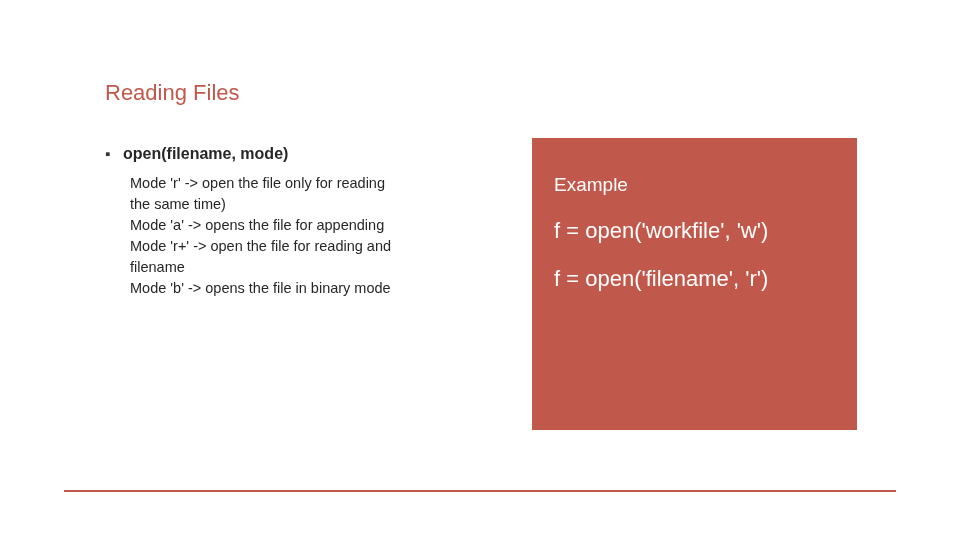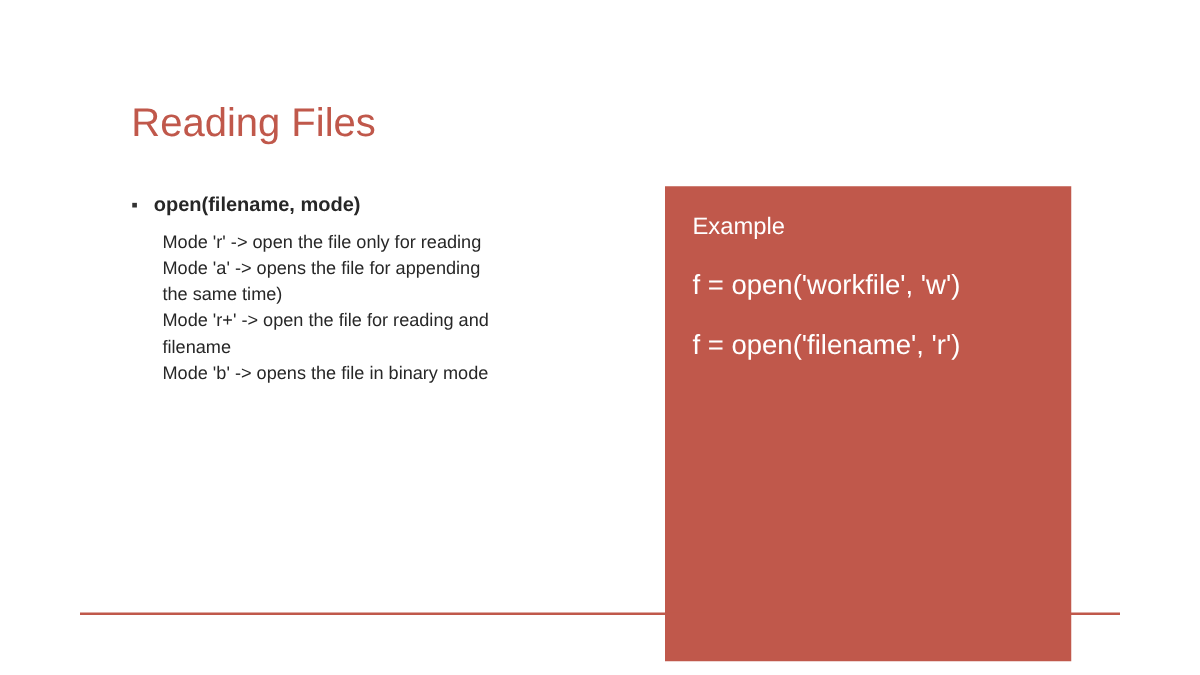--- a/index.html
+++ b/index.html
@@ -11,21 +11,21 @@
     position: relative;
     overflow: hidden;
   }
   .slide {
     width: 100%;
     height: 100%;
     padding: 80px 100px 0 105px;
     position: relative;
   }
   .title {
-    font-size: 32px;
+    font-size: 22px;
     color: #c0584b;
     font-weight: 400;
     margin-bottom: 38px;
   }
   .content-row {
     display: flex;
     align-items: flex-start;
     gap: 45px;
   }
   .left-col {
@@ -53,24 +53,24 @@
     margin-left: 25px;
     margin-top: 4px;
   }
   .mode-line {
     font-size: 14.5px;
     color: #272727;
     line-height: 1.45;
   }
   .example-box {
     flex: 0 0 325px;
-    height: 380px;
+    height: 292px;
     background: #c0584b;
     color: #ffffff;
-    padding: 22px 22px;
+    padding: 36px 22px;
     margin-top: -6px;
   }
   .example-title {
     font-size: 19px;
     font-weight: 400;
     margin-bottom: 22px;
   }
   .example-line {
     font-size: 22px;
     font-weight: 400;
@@ -93,22 +93,22 @@
 
   <div class="content-row">
 
     <div class="left-col">
       <div class="bullet-item">
         <span class="bullet">▪</span>
         <span class="bullet-heading">open(filename, mode)</span>
       </div>
       <div class="mode-list">
         <div class="mode-line">Mode 'r' -&gt; open the file only for reading</div>
+        <div class="mode-line">the same time)</div>
         <div class="mode-line">Mode 'a' -&gt; opens the file for appending</div>
-        <div class="mode-line">the same time)</div>
         <div class="mode-line">Mode 'r+' -&gt; open the file for reading and</div>
         <div class="mode-line">filename</div>
         <div class="mode-line">Mode 'b' -&gt; opens the file in binary mode</div>
       </div>
     </div>
 
     <div class="example-box">
       <div class="example-title">Example</div>
       <div class="example-line">f = open('workfile', 'w')</div>
       <div class="example-line">f = open('filename', 'r')</div>

